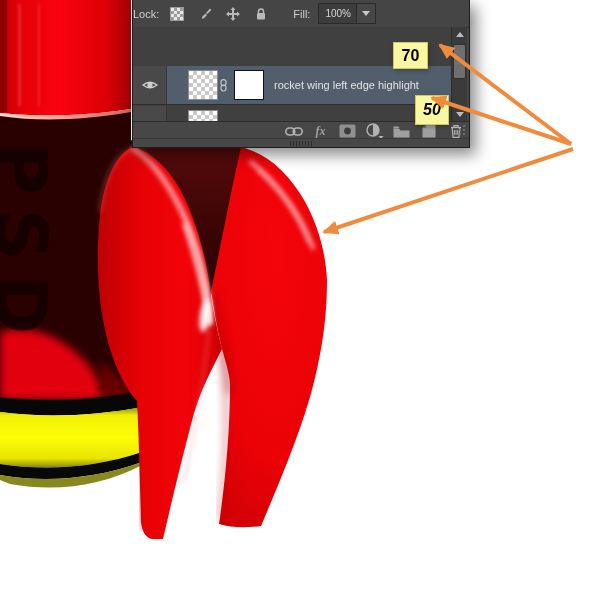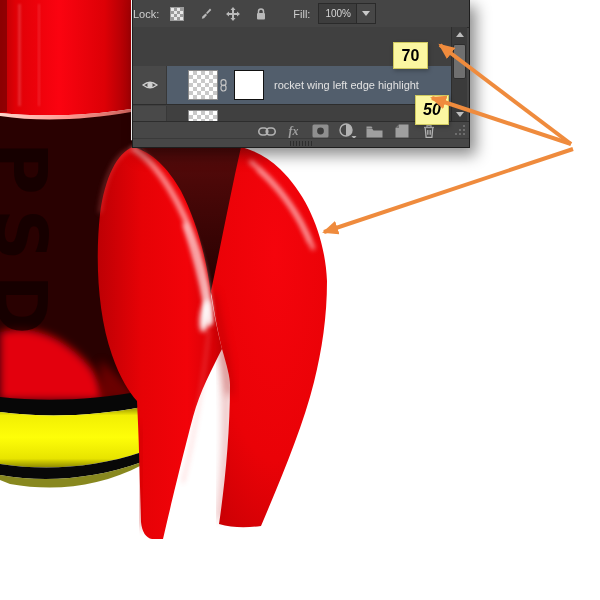--- a/index.html
+++ b/index.html
@@ -50,21 +50,21 @@
   .sb-up{top:0;} .sb-down{bottom:0;}
   .tri-up-s{width:0;height:0;border-left:4px solid transparent;border-right:4px solid transparent;
             border-bottom:5px solid #bdbdbd;}
   .tri-down-s{width:0;height:0;border-left:4px solid transparent;border-right:4px solid transparent;
             border-top:5px solid #bdbdbd;}
   .sb-thumb{position:absolute;left:1px;right:1px;top:17px;height:33px;background:#6f6f6f;
             border:1px solid #2e2e2e;border-radius:2px;}
 
   .toolbar{position:absolute;left:0;right:0;top:121px;height:19px;background:#474747;
            border-top:1px solid #2d2d2d;display:flex;align-items:center;justify-content:flex-end;
-           padding-right:27px;box-sizing:border-box;}
+           box-sizing:border-box;}
   .tbtn{width:27px;height:18px;display:flex;align-items:center;justify-content:center;}
   .fx{font-style:italic;font-weight:bold;font-size:12px;color:#9f9f9f;font-family:"Liberation Serif",serif;}
   .grip{position:absolute;right:3px;top:124px;}
 
   .bottomstrip{position:absolute;left:0;right:0;bottom:0;height:8px;background:#474747;
                border-top:1px solid #3a3a3a;display:flex;align-items:center;justify-content:center;}
   .dragdots{width:22px;height:5px;
      background-image:repeating-linear-gradient(90deg,#2d2d2d 0 1px,transparent 1px 3px);}
 
   

